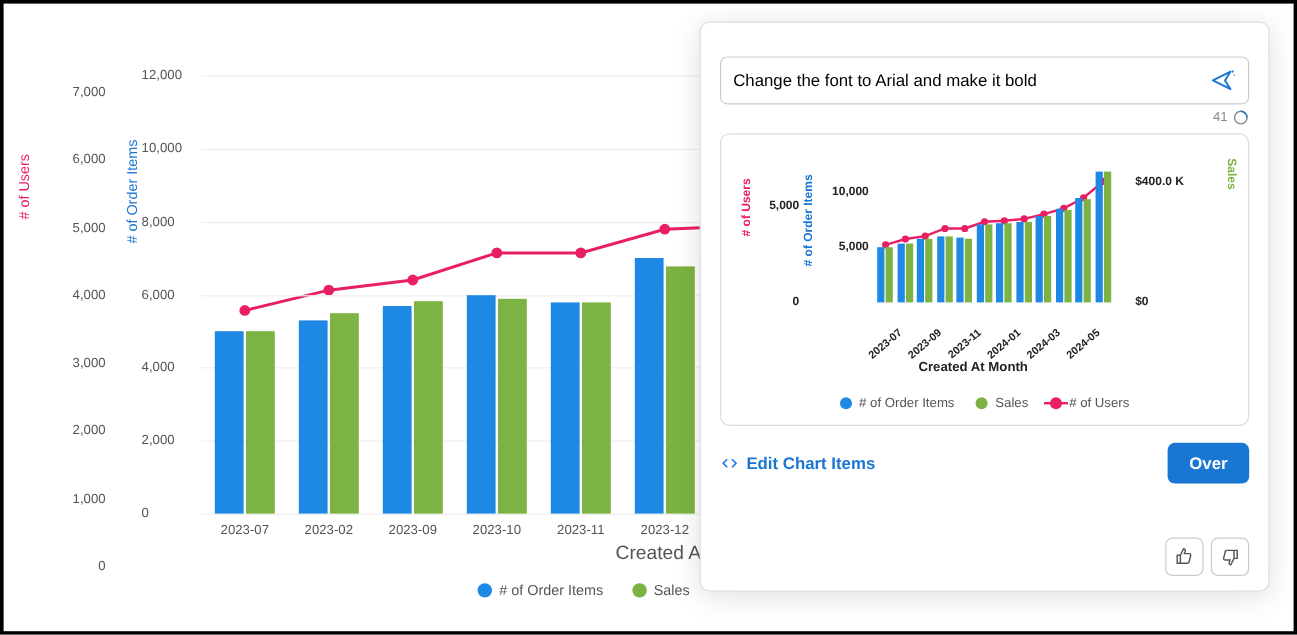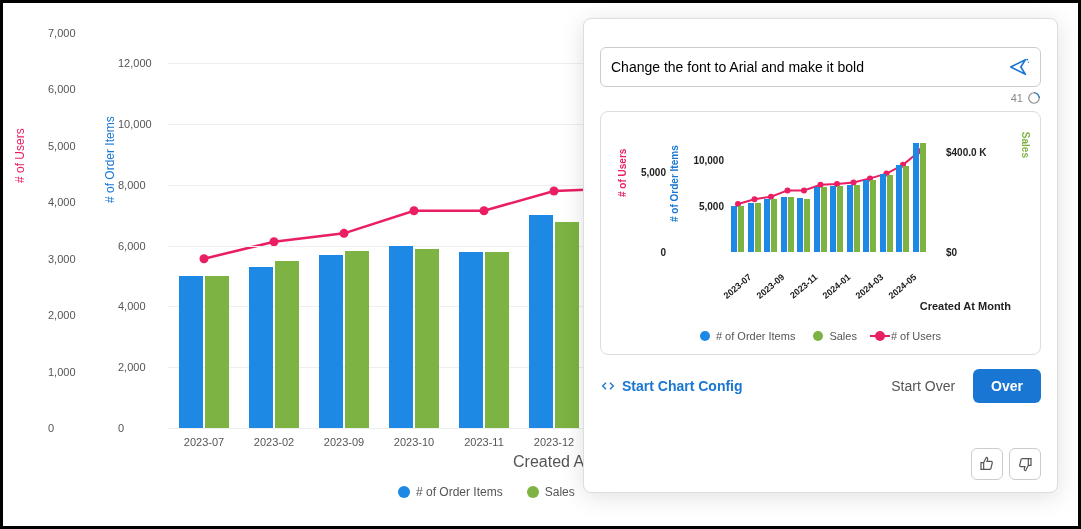--- a/index.html
+++ b/index.html
@@ -4,21 +4,21 @@
 <style>
   * { box-sizing: border-box; margin: 0; padding: 0; }
   html, body { width: 1081px; height: 529px; font-family: "Helvetica Neue", Arial, sans-serif; background: #fff; }
   .frame { position: relative; width: 1081px; height: 529px; border: 3px solid #000; overflow: hidden; }
   .chart-area { position: absolute; left: 0; top: 0; width: 1081px; height: 529px; }
 
   .axis-label-left1 { position: absolute; left: 10px; top: 180px; transform: rotate(-90deg); transform-origin: left top; color: #e91e63; font-size: 12px; white-space: nowrap; }
   .axis-label-left2 { position: absolute; left: 100px; top: 200px; transform: rotate(-90deg); transform-origin: left top; color: #1976d2; font-size: 12px; white-space: nowrap; }
 
   .yticks-outer { position: absolute; left: 45px; top: 30px; height: 395px; width: 40px; font-size: 11px; color: #555; }
-  .yticks-outer div { position: absolute; right: 0; width: 40px; transform: translateY(-50%); }
+  .yticks-outer div { position: absolute; right: 0; text-align: right; width: 40px; transform: translateY(-50%); margin-top: 44px; }
   .yticks-inner { position: absolute; left: 115px; top: 30px; height: 395px; width: 42px; font-size: 11px; color: #555; }
   .yticks-inner div { position: absolute; right: 0; width: 42px; transform: translateY(-50%); }
 
   .plot { position: absolute; left: 165px; top: 30px; height: 395px; width: 880px; }
   .grid-line { position: absolute; left: 0; width: 880px; height: 0; border-top: 1px solid #eee; }
 
   .bar-group { position: absolute; bottom: 0; width: 62px; }
   .bar { position: absolute; bottom: 0; width: 24px; }
   .bar.blue { left: 6px; background: #1e88e5; }
   .bar.green { left: 32px; background: #7cb342; }
@@ -51,21 +51,21 @@
   .mini-yticks2 { position: absolute; left: 75px; top: 10px; height: 120px; width: 38px; font-size: 10px; font-weight: 700; color: #222; }
   .mini-yticks2 div { position: absolute; right: 0; text-align: right; width: 38px; transform: translateY(-50%); }
   .mini-ryticks { position: absolute; right: 30px; top: 10px; height: 120px; width: 55px; font-size: 10px; font-weight: 700; color: #222; }
   .mini-ryticks div { position: absolute; left: 0; text-align: left; width: 55px; transform: translateY(-50%); }
   .mini-plot { position: absolute; left: 118px; top: 10px; width: 210px; height: 120px; }
   .mini-bar-group { position: absolute; bottom: 0; width: 14px; }
   .mini-bar { position: absolute; bottom: 0; width: 6px; }
   .mini-bar.blue { left: 0; background: #1e88e5; }
   .mini-bar.green { left: 7px; background: #7cb342; }
   .mini-xcat { position: absolute; bottom: -30px; width: 40px; font-size: 9px; font-weight: 700; color: #222; transform: rotate(-40deg); transform-origin: right top; text-align: right; }
-  .mini-xlabel { position: absolute; left: 0; right: 20px; bottom: 10px; font-size: 11px; font-weight: 700; color: #222; text-align: right; }
+  .mini-xlabel { position: absolute; left: 0; right: 20px; bottom: 10px; font-size: 11px; font-weight: 700; color: #222; text-align: center; }
   .mini-legend { display: flex; gap: 18px; justify-content: center; font-size: 11px; color: #555; margin-top: 2px; }
   .mini-legend .legend-swatch { width: 10px; height: 10px; }
   .line-dot-sw { width: 10px; height: 10px; border-radius: 50%; background: #e91e63; display: inline-block; position: relative; }
   .line-dot-sw::before { content: ""; position: absolute; left: -5px; right: -5px; top: 4px; border-top: 2px solid #e91e63; }
 
   .panel-actions { display: flex; align-items: center; margin-top: 14px; gap: 8px; }
   .edit-config { color: #1976d2; font-size: 14px; font-weight: 600; display: flex; align-items: center; gap: 6px; cursor: pointer; }
   .spacer { flex: 1; }
   .btn-secondary { color: #555; font-size: 14px; padding: 8px 10px; cursor: pointer; }
   .btn-primary { background: #1976d2; color: #fff; border-radius: 6px; padding: 9px 18px; font-size: 14px; font-weight: 600; cursor: pointer; }
@@ -291,24 +291,23 @@
           </div>
       </div>
     </div>
 
     <div class="panel-actions">
       <div class="edit-config">
         <svg width="16" height="16" viewBox="0 0 24 24" stroke="currentColor" fill="none" stroke-width="2">
             <polyline points="9 7 4 12 9 17"></polyline>
             <polyline points="15 7 20 12 15 17"></polyline>
           </svg>
-        <span>Start Chart Config</span>
+        <span>Edit Chart Items</span>
       </div>
       <div class="spacer"></div>
-      <div class="btn-secondary">Start Over</div>
       <div class="btn-primary">Over</div>
     </div>
 
     <div class="fb-row">
       <div class="fb-btn">
         <svg width="16" height="16" viewBox="0 0 24 24" stroke="currentColor" fill="none" stroke-width="1.8">
             <path d="M7 10v10H3V10zM7 10l4-8c1.5 0 2.5 1.5 2 3l-1 3h6a2 2 0 0 1 2 2l-2 8a2 2 0 0 1-2 2H7"></path>
           </svg>
       </div>
       <div class="fb-btn">

